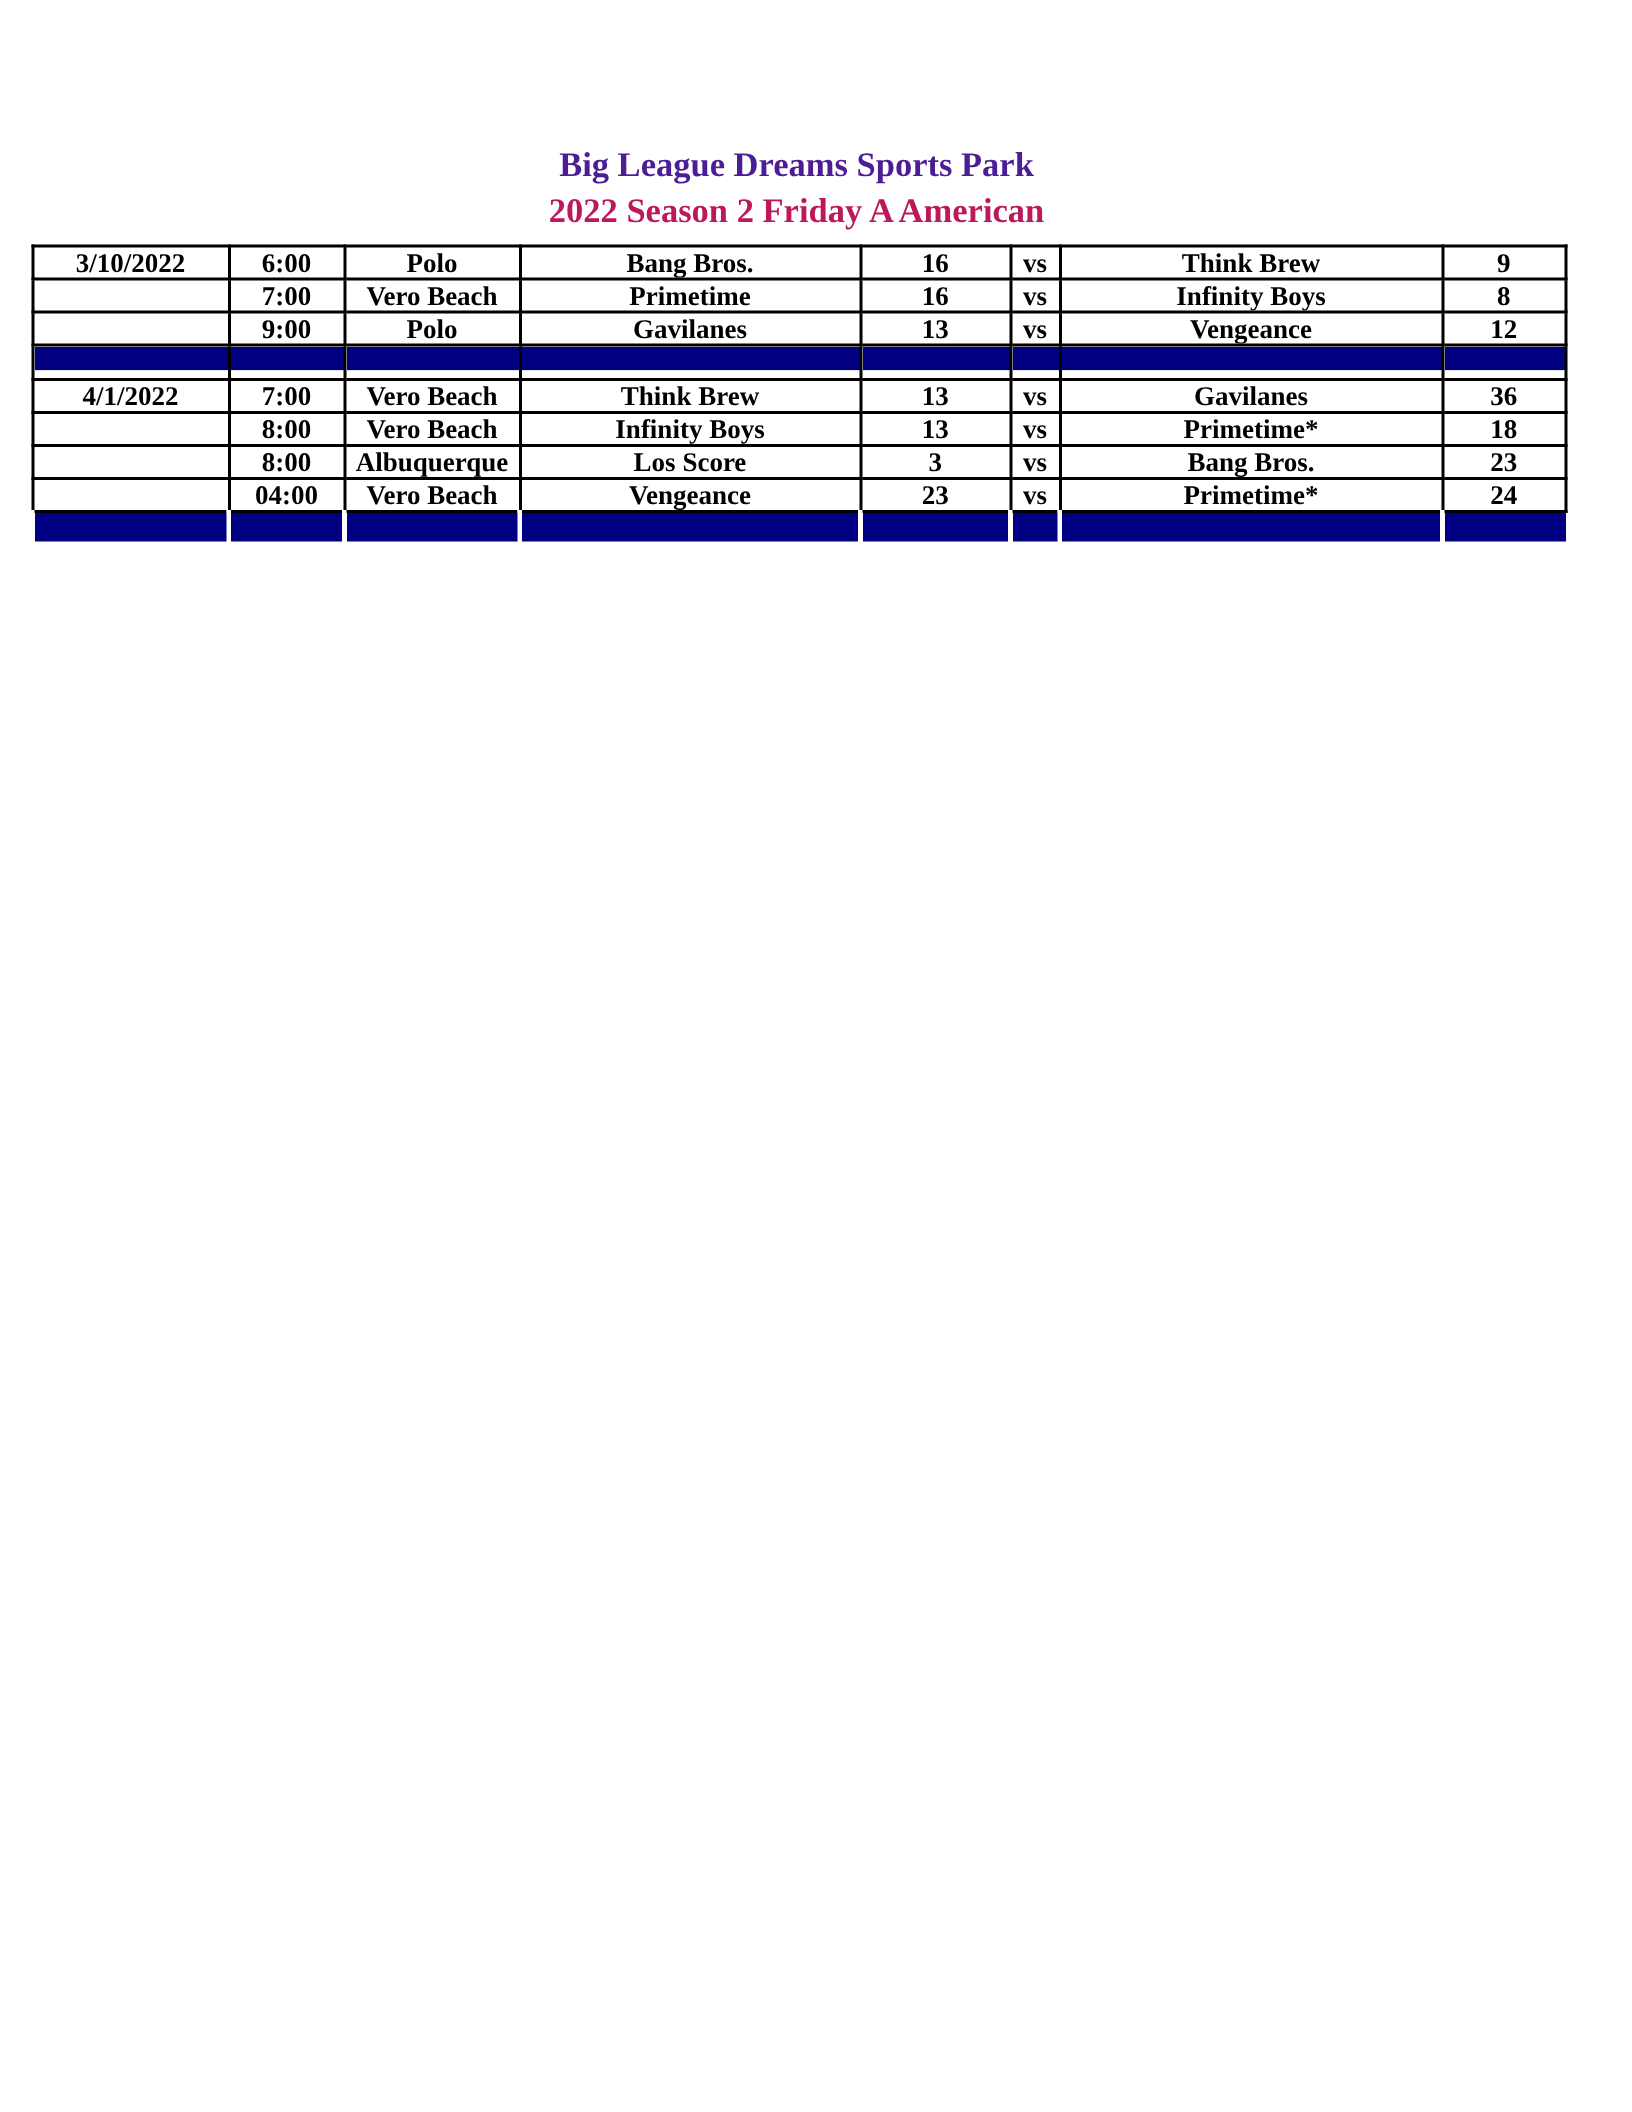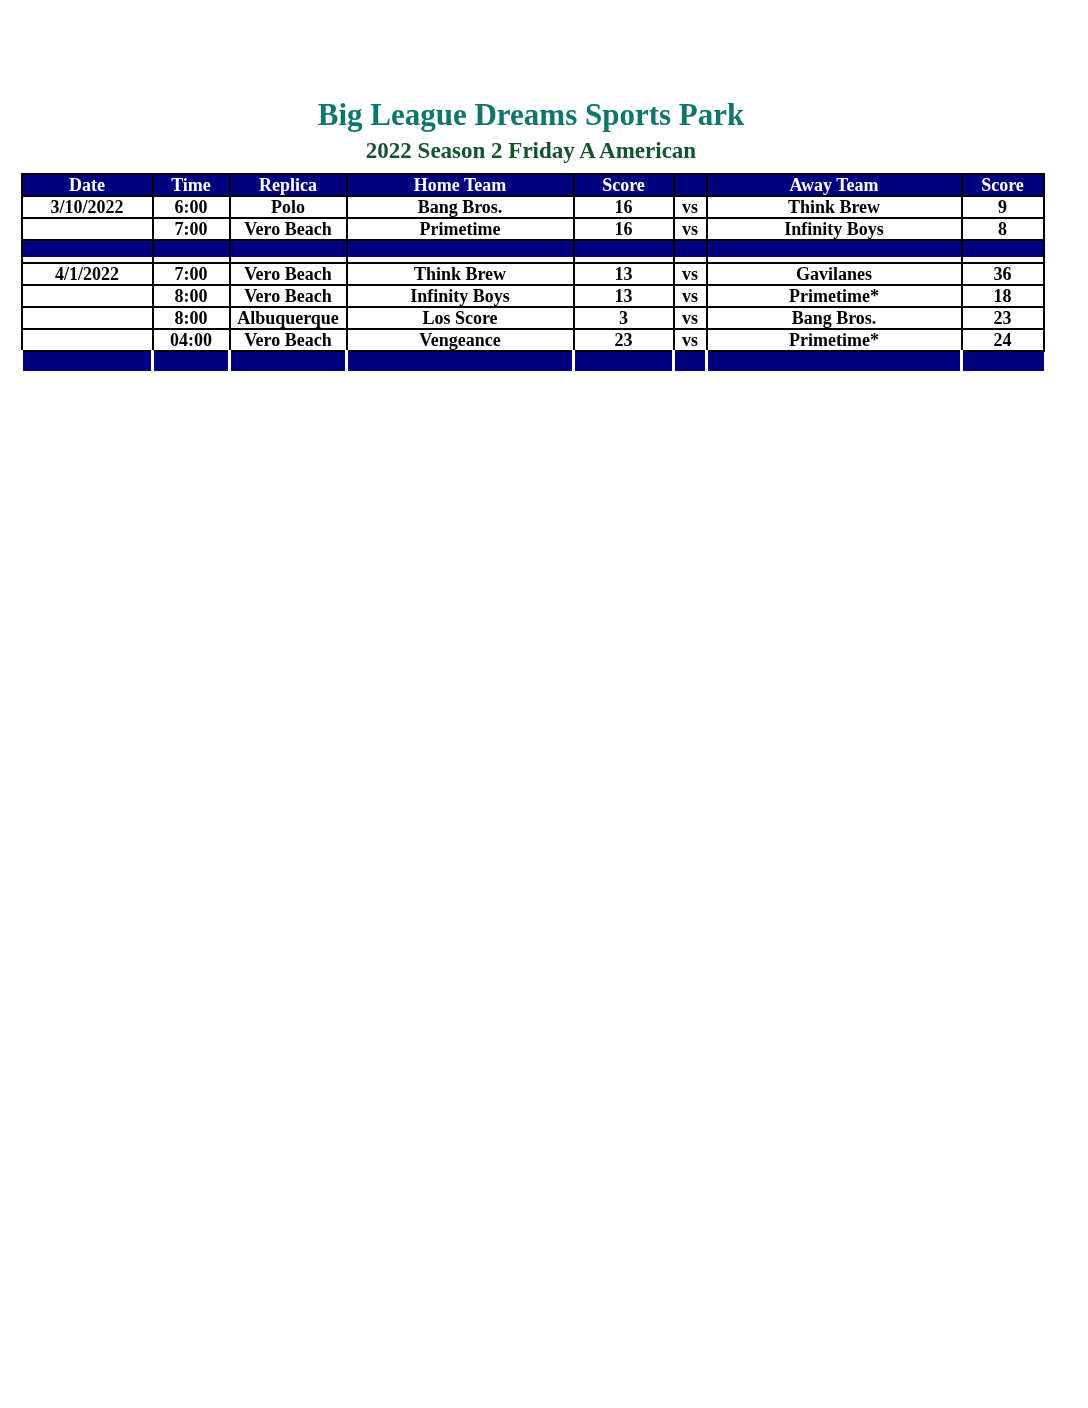--- a/index.html
+++ b/index.html
@@ -15,30 +15,30 @@
     background: #ffffff;
     overflow: hidden;
   }
   .doc-header {
     padding-top: 97px;
     margin-left: 20px;
     width: 1022px;
     text-align: center;
   }
   .doc-title {
-    font-size: 31px;
+    font-size: 23px;
     font-weight: bold;
     line-height: 1.15;
-    color: #0f766e;
+    color: #4c1d95;
   }
   .doc-subtitle {
     font-size: 23px;
     font-weight: bold;
     margin-top: 5px;
-    color: #14532d;
+    color: #be185d;
   }
   .doc-note {
     font-size: 18px;
     font-weight: bold;
     font-style: italic;
     margin-top: 8px;
     color: #000000;
     white-space: pre;
   }
   table.schedule {
@@ -101,30 +101,20 @@
         <col style="width:77px">
         <col style="width:117px">
       <col style="width:227px">
         <col style="width:100px">
         <col style="width:33px">
       <col style="width:255px">
         <col style="width:82px">
     </colgroup>
 
     <tbody>
-        <tr>
-      <th>Date</th>
-      <th>Time</th>
-      <th>Replica</th>
-      <th>Home Team</th>
-      <th>Score</th>
-      <th></th>
-      <th>Away Team</th>
-      <th>Score</th>
-    </tr>
 
     <tr>
       <td>3/10/2022</td>
       <td>6:00</td>
       <td>Polo</td>
       <td class="hl team-win">Bang Bros.</td>
       <td class="hl">16</td>
       <td class="vs-cell">vs</td>
       <td>Think Brew</td>
       <td>9</td>
@@ -134,20 +124,30 @@
       <td></td>
       <td>7:00</td>
       <td>Vero Beach</td>
       <td class="hl team-win">Primetime</td>
       <td class="hl">16</td>
       <td class="vs-cell">vs</td>
       <td>Infinity Boys</td>
       <td>8</td>
     </tr>
 
+    <tr>
+      <td></td>
+      <td>9:00</td>
+      <td>Polo</td>
+      <td class="hl team-win">Gavilanes</td>
+      <td class="hl">13</td>
+      <td class="vs-cell">vs</td>
+      <td>Vengeance</td>
+      <td>12</td>
+    </tr>
 
     <tr class="sep-inner">
       <td></td>
           <td></td>
       <td></td>
           <td></td>
       <td></td>
           <td></td>
       <td></td>
           <td></td>

